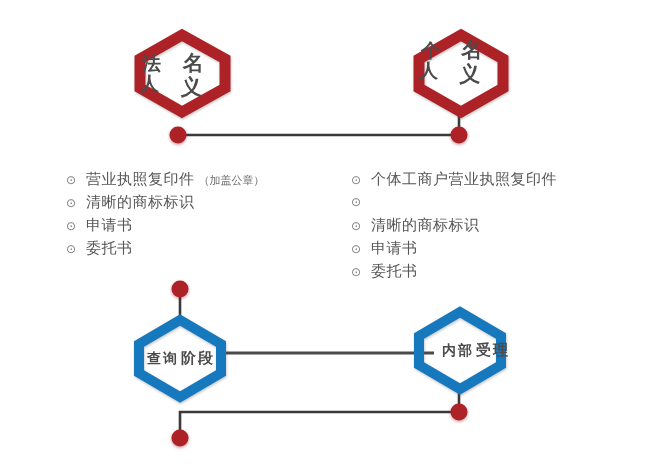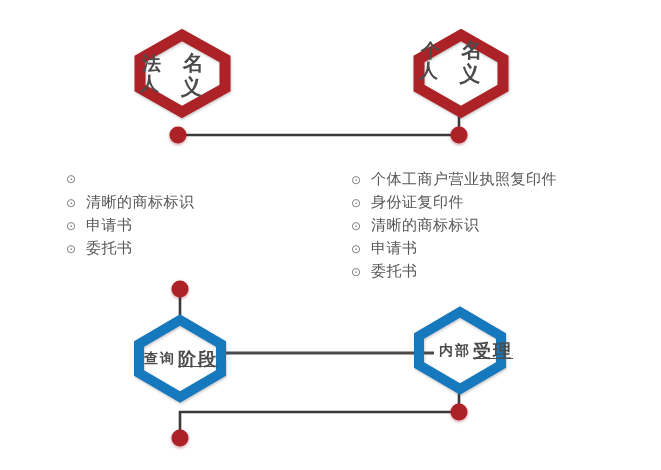--- a/index.html
+++ b/index.html
@@ -43,21 +43,21 @@
   .hex-label-bottom {
     font-size: 21px;
     font-weight: bold;
     letter-spacing: 2px;
     color: #4b4b4b;
     line-height: 1.15;
     margin-top: 3px;
     text-indent: 2px;
   }
   .hex-node.big .hex-label-top { font-size: 14px; }
-  .hex-node.big .hex-label-bottom { font-size: 18px; margin-top: 1px; text-decoration: underline; }
+  .hex-node.big .hex-label-bottom { font-size: 15px; margin-top: 1px; }
 
   
   .req-list {
     position: absolute;
     list-style: none;
     margin: 0;
     padding: 0;
   }
   .req-item {
     display: flex;
@@ -150,20 +150,22 @@
 </div>
 
 <div class="hex-node big" style="left:434px; top:312px; width:82px; height:77px;">
   <span class="hex-label-top">内部</span>
   <span class="hex-label-bottom">受理</span>
 </div>
 
 <ul class="req-list" style="left:66px; top:168px;">
   <li class="req-item">
     <span class="req-bullet">⊙</span>
+    <span class="req-text">营业执照复印件</span>
+    <span class="req-note">（加盖公章）</span>
   </li>
   <li class="req-item">
     <span class="req-bullet">⊙</span>
     <span class="req-text">清晰的商标标识</span>
   </li>
   <li class="req-item">
     <span class="req-bullet">⊙</span>
     <span class="req-text">申请书</span>
   </li>
   <li class="req-item">
@@ -172,21 +174,20 @@
   </li>
 </ul>
 
 <ul class="req-list" style="left:351px; top:168px;">
   <li class="req-item">
     <span class="req-bullet">⊙</span>
     <span class="req-text">个体工商户营业执照复印件</span>
   </li>
   <li class="req-item">
     <span class="req-bullet">⊙</span>
-    <span class="req-text">身份证复印件</span>
   </li>
   <li class="req-item">
     <span class="req-bullet">⊙</span>
     <span class="req-text">清晰的商标标识</span>
   </li>
   <li class="req-item">
     <span class="req-bullet">⊙</span>
     <span class="req-text">申请书</span>
   </li>
   <li class="req-item">

